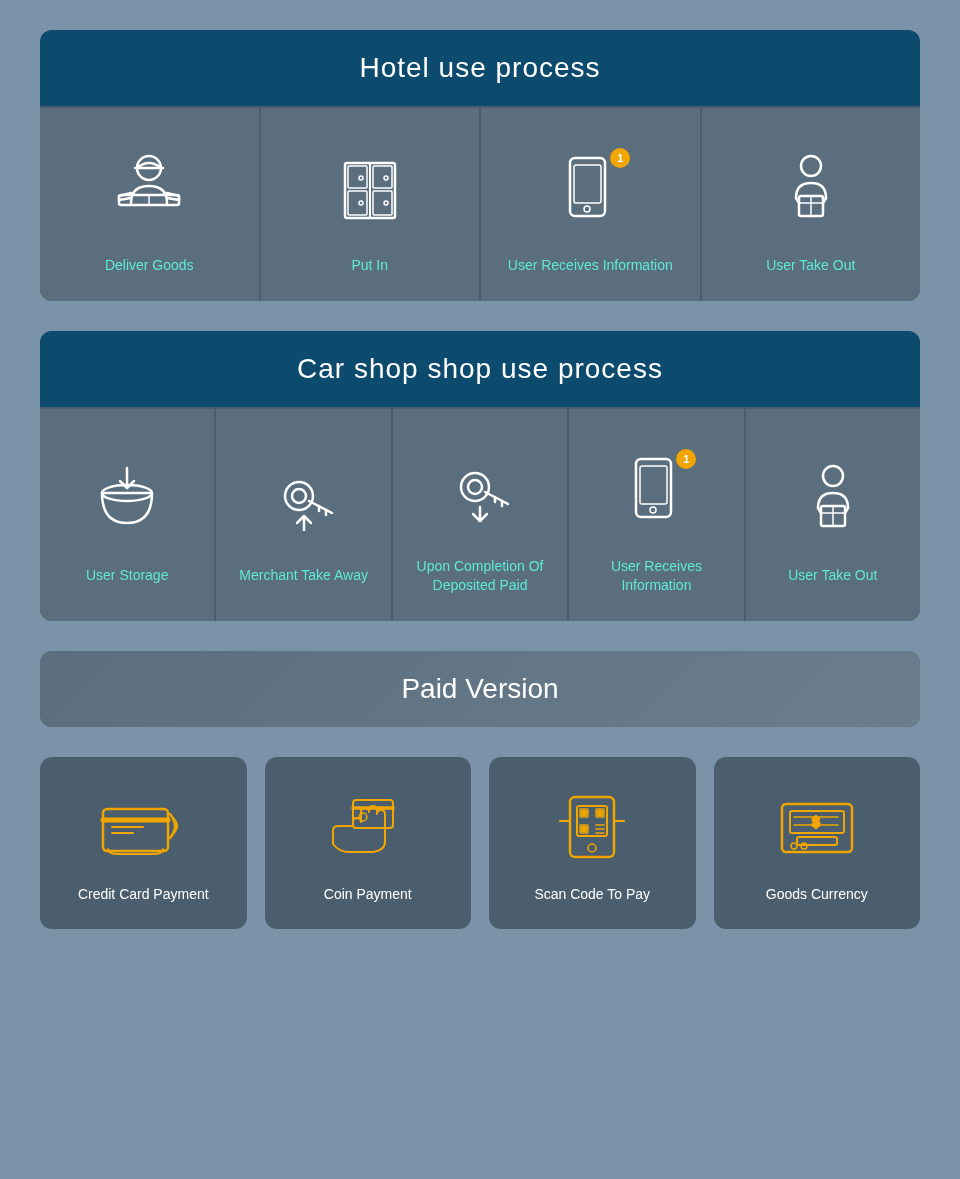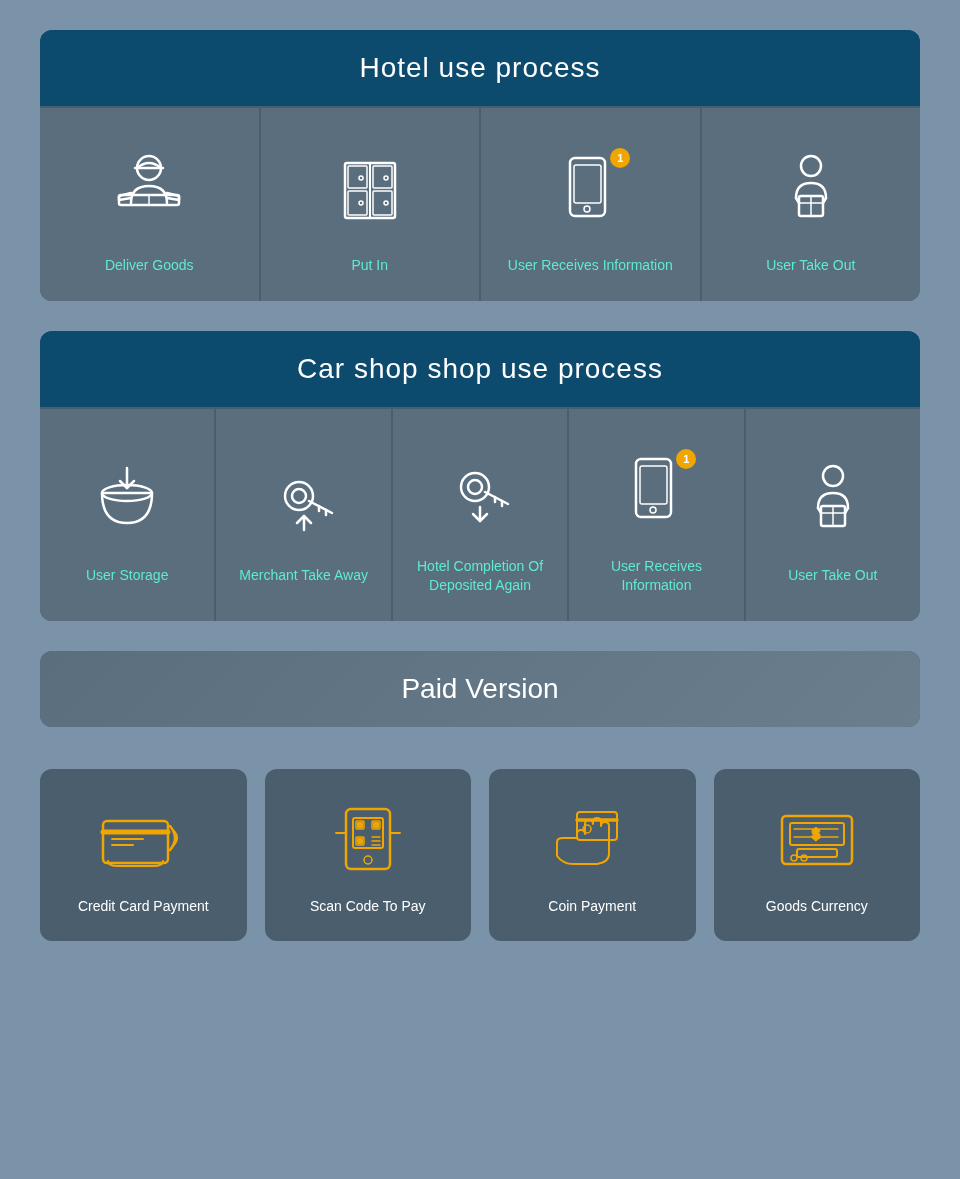--- a/index.html
+++ b/index.html
@@ -144,21 +144,21 @@
     }
 
     .icon-wrapper {
       position: relative;
       display: inline-flex;
     }
 
     .paid-section-card {
       background-color: #4a5e6e;
       border-radius: 12px;
-      margin-bottom: 42px;
+      margin-bottom: 30px;
       overflow: hidden;
     }
   </style>
 </head>
 <body>
 
 <div class="section-card">
   <div class="section-header">
     <h2>Hotel use process</h2>
   </div>
@@ -298,21 +298,21 @@
 
           <line x1="45" y1="43" x2="68" y2="55" stroke="white" stroke-width="2.5"></line>
 
           <line x1="55" y1="48" x2="55" y2="53" stroke="white" stroke-width="2.5"></line>
           <line x1="62" y1="52" x2="62" y2="57" stroke="white" stroke-width="2.5"></line>
 
           <line x1="40" y1="58" x2="40" y2="72" stroke="white" stroke-width="2.5"></line>
           <polyline points="33,65 40,72 47,65" stroke="white" stroke-width="2.5"></polyline>
         </svg>
       </div>
-      <div class="item-label">Hotel Completion Of Deposited Again</div>
+      <div class="item-label">Upon Completion Of Deposited Paid</div>
     </div>
 
     <div class="item-cell">
       <div class="item-icon">
         <div class="icon-wrapper">
           <svg viewBox="0 0 80 80" width="80" height="80">
             <rect x="20" y="10" width="35" height="58" rx="5" stroke="white" stroke-width="2.5"></rect>
             <rect x="24" y="17" width="27" height="38" rx="2" stroke="white" stroke-width="1.5"></rect>
             <circle cx="37" cy="61" r="3" stroke="white" stroke-width="1.5"></circle>
           </svg>
@@ -363,20 +363,34 @@
         <path d="M75 24 Q83 32 75 40" stroke="#f0a500" stroke-width="2" fill="none"></path>
 
         <path d="M10 55 Q10 60 20 60 L55 60 Q65 60 65 55" stroke="#f0a500" stroke-width="2" fill="none"></path>
       </svg>
     </div>
     <div class="payment-label">Credit Card Payment</div>
   </div>
 
   <div class="payment-card">
     <div class="payment-icon">
+      <svg viewBox="0 0 90 70" width="90" height="70" class="gold">
+
+        <path d="M10 50 L10 38 Q10 34 16 34 L30 34 L30 30 Q30 26 34 26 Q38 26 38 30 L38 20 Q38 16 42 16 Q46 16 46 20 L46 18 Q46 14 50 14 Q54 14 54 18 L54 22 Q54 18 58 18 Q62 18 62 22 L62 50 Q62 58 50 60 L26 60 Q16 60 10 52 Z" stroke="#f0a500" stroke-width="2" fill="none"></path>
+
+        <rect x="30" y="8" width="40" height="28" rx="3" stroke="#f0a500" stroke-width="2"></rect>
+        <line x1="30" y1="16" x2="70" y2="16" stroke="#f0a500" stroke-width="3.5"></line>
+        <circle cx="40" cy="25" r="4" stroke="#f0a500" stroke-width="1.5"></circle>
+      </svg>
+    </div>
+    <div class="payment-label">Coin Payment</div>
+  </div>
+
+  <div class="payment-card">
+    <div class="payment-icon">
       <svg viewBox="0 0 80 70" width="80" height="70" class="gold">
 
         <rect x="18" y="5" width="44" height="60" rx="5" stroke="#f0a500" stroke-width="2.5"></rect>
 
         <rect x="25" y="14" width="30" height="30" rx="2" stroke="#f0a500" stroke-width="2"></rect>
 
         <rect x="28" y="17" width="8" height="8" rx="1" stroke="#f0a500" stroke-width="1.5"></rect>
         <rect x="44" y="17" width="8" height="8" rx="1" stroke="#f0a500" stroke-width="1.5"></rect>
         <rect x="28" y="33" width="8" height="8" rx="1" stroke="#f0a500" stroke-width="1.5"></rect>
 
@@ -391,34 +405,20 @@
 
         <line x1="8" y1="29" x2="18" y2="29" stroke="#f0a500" stroke-width="2"></line>
         <line x1="62" y1="29" x2="72" y2="29" stroke="#f0a500" stroke-width="2"></line>
       </svg>
     </div>
     <div class="payment-label">Scan Code To Pay</div>
   </div>
 
   <div class="payment-card">
     <div class="payment-icon">
-      <svg viewBox="0 0 90 70" width="90" height="70" class="gold">
-
-        <path d="M10 50 L10 38 Q10 34 16 34 L30 34 L30 30 Q30 26 34 26 Q38 26 38 30 L38 20 Q38 16 42 16 Q46 16 46 20 L46 18 Q46 14 50 14 Q54 14 54 18 L54 22 Q54 18 58 18 Q62 18 62 22 L62 50 Q62 58 50 60 L26 60 Q16 60 10 52 Z" stroke="#f0a500" stroke-width="2" fill="none"></path>
-
-        <rect x="30" y="8" width="40" height="28" rx="3" stroke="#f0a500" stroke-width="2"></rect>
-        <line x1="30" y1="16" x2="70" y2="16" stroke="#f0a500" stroke-width="3.5"></line>
-        <circle cx="40" cy="25" r="4" stroke="#f0a500" stroke-width="1.5"></circle>
-      </svg>
-    </div>
-    <div class="payment-label">Coin Payment</div>
-  </div>
-
-  <div class="payment-card">
-    <div class="payment-icon">
       <svg viewBox="0 0 90 65" width="90" height="65" class="gold">
 
         <rect x="10" y="10" width="70" height="48" rx="4" stroke="#f0a500" stroke-width="2.5"></rect>
 
         <rect x="18" y="17" width="54" height="22" rx="2" stroke="#f0a500" stroke-width="2"></rect>
 
         <text x="40" y="33" font-size="14" fill="#f0a500" font-family="Arial" font-weight="bold">$</text>
 
         <line x1="22" y1="23" x2="66" y2="23" stroke="#f0a500" stroke-width="1.5"></line>
         <line x1="22" y1="31" x2="66" y2="31" stroke="#f0a500" stroke-width="1.5"></line>

